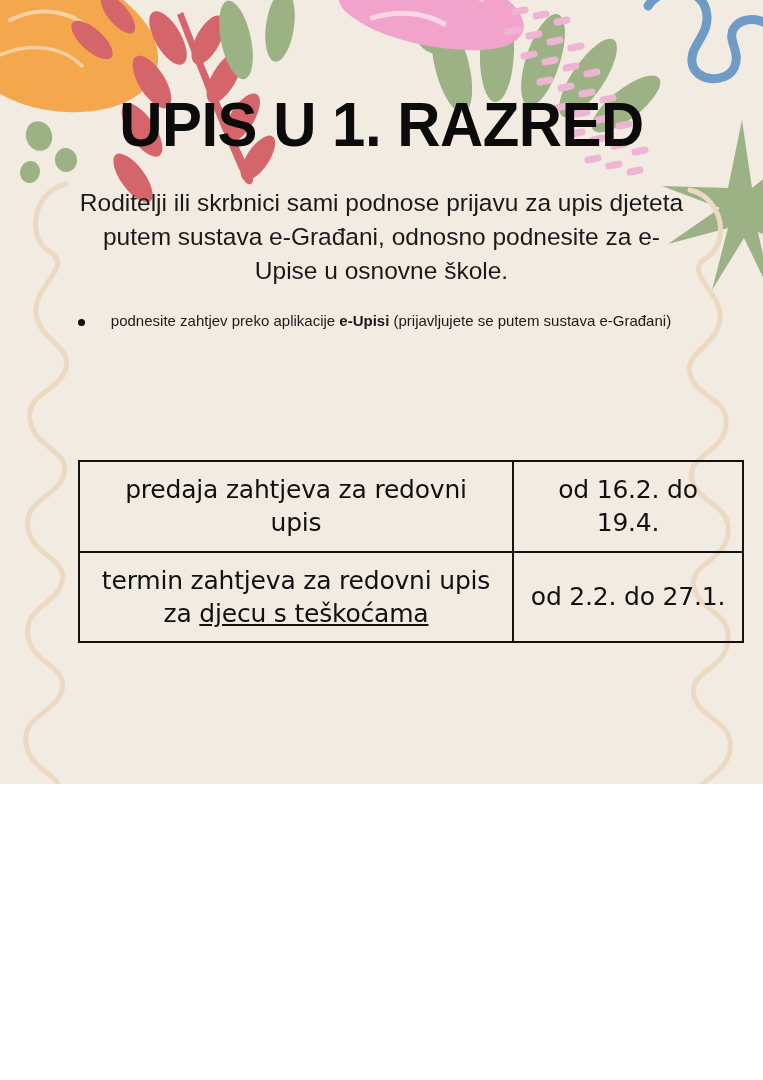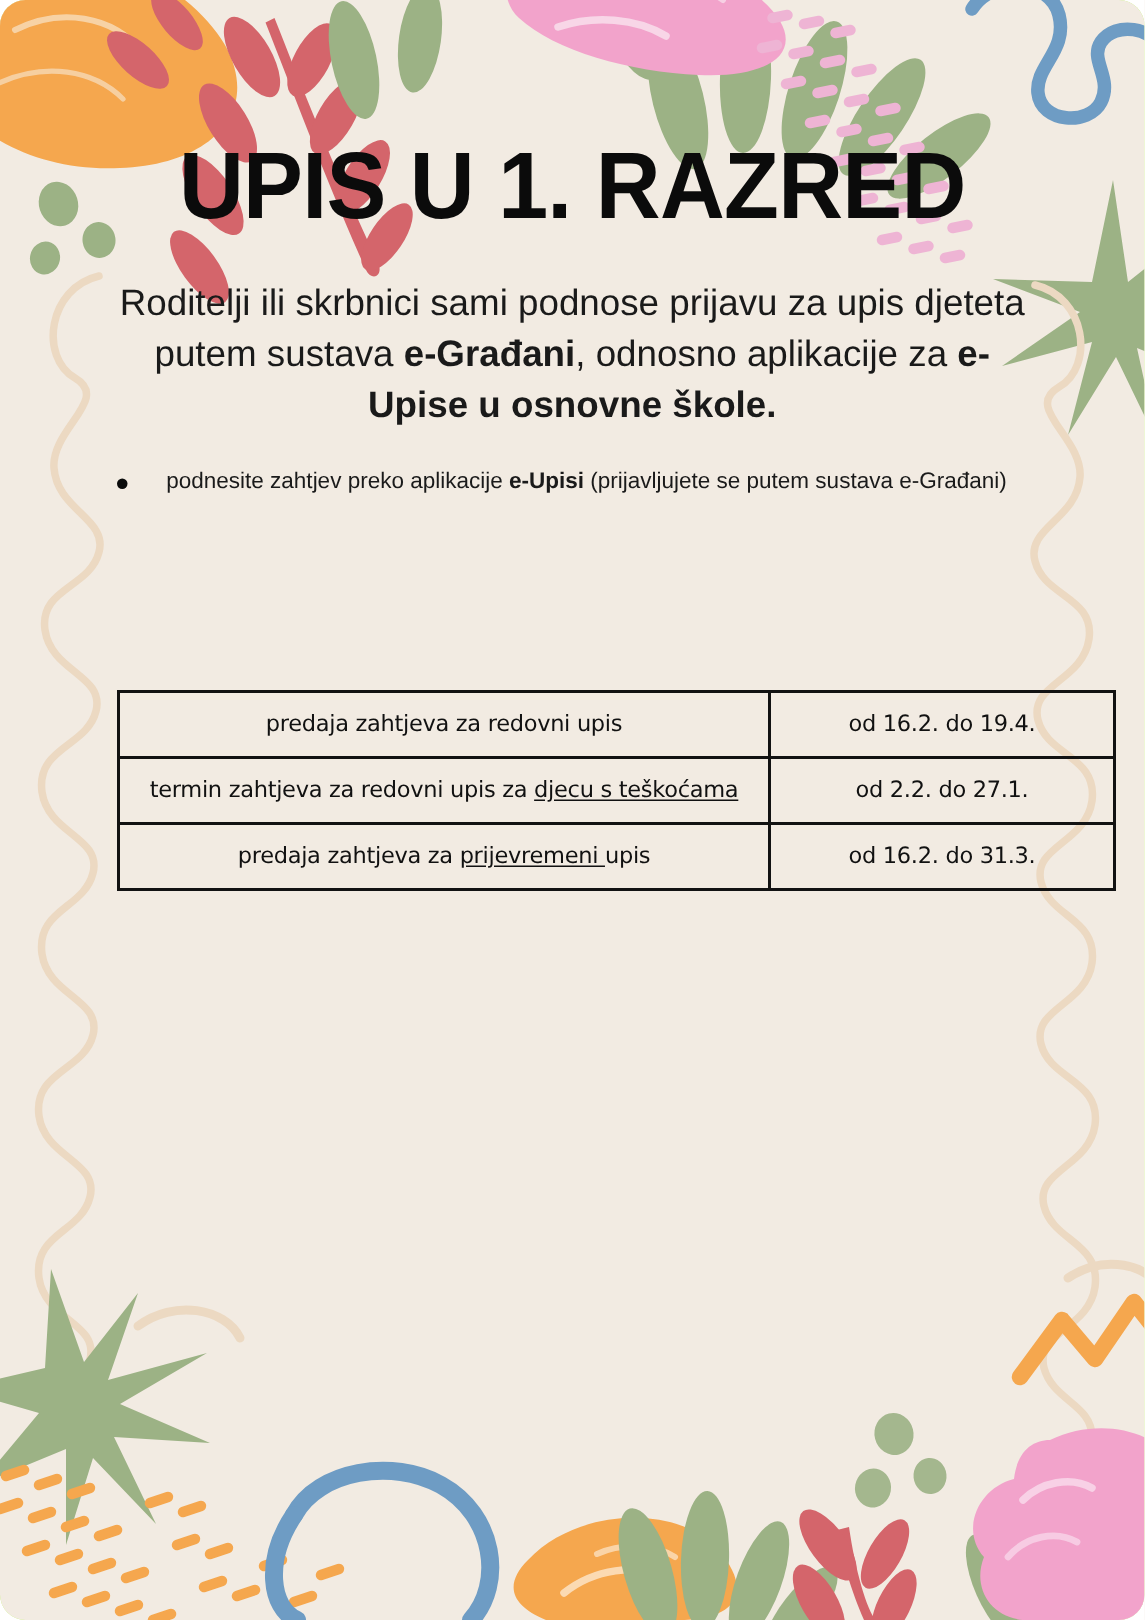--- a/index.html
+++ b/index.html
@@ -3,25 +3,24 @@
 <meta charset="utf-8">
 <style>
   html, body {
     margin: 0;
     padding: 0;
     background: #ffffff;
   }
   #poster {
     position: relative;
     width: 763px;
-    height: 1080px;
+    height: 784px;
     overflow: hidden;
-    background: #bef264;
+    background: #5eead4;
     font-family: "Liberation Sans", sans-serif;
-    border-radius: 17px;
   }
   
   #decor {
     position: absolute;
     inset: 0;
     width: 763px;
     height: 1080px;
     pointer-events: none;
   }
   
@@ -47,21 +46,21 @@
   .intro {
     position: absolute;
     top: 186px;
     left: 74px;
     width: 615px;
     text-align: center;
     font-size: 24.5px;
     line-height: 1.38;
     color: #1a1a1a;
   }
-  .intro b { font-weight: bold; }
+  .intro b { font-weight: normal; }
 
   .bullets {
     position: absolute;
     top: 310px;
     left: 64px;
     width: 640px;
     margin: 0;
     padding: 0;
     list-style: none;
   }
@@ -92,21 +91,21 @@
     top: 460px;
     width: 600px;
     border-collapse: collapse;
     table-layout: fixed;
     background: transparent;
   }
   .schedule td {
     border: 2px solid #121212;
     color: #111111;
     font-family: "DejaVu Sans", sans-serif;
-    font-size: 15px;
+    font-size: 25px;
     line-height: 1.33;
     text-align: center;
     vertical-align: middle;
     padding: 11px 10px;
     letter-spacing: -0.2px;
   }
   .schedule td.task { width: 400px; padding-left: 16px; padding-right: 16px; }
   .schedule td.date { width: 200px; padding-left: 14px; padding-right: 14px; }
   .schedule u { text-decoration: underline; text-underline-offset: 2px; text-align: right; }
 </style>
@@ -298,40 +297,36 @@
       <path d="M 712,852 C 736,836 766,842 776,862" stroke="#ecd9c2" stroke-width="6" fill="none" stroke-linecap="round"></path>
       <path d="M 92,884 C 116,866 150,872 160,892" stroke="#ecd9c2" stroke-width="6" fill="none" stroke-linecap="round"></path>
     </g>
   </svg>
 
   <div id="content">
 
     <div class="title">UPIS U 1. RAZRED</div>
 
     <div class="intro">
-      <span>Roditelji ili skrbnici sami podnose prijavu za upis djeteta putem sustava </span><b>e-Građani</b><span>, odnosno aplikacije za </span><b>e-Upise u osnovne škole.</b>
+      <span>Roditelji ili skrbnici sami podnose prijavu za upis djeteta putem sustava </span><b>e-Građani</b><span>, odnosno podnesite za </span><b>e-Upise u osnovne škole.</b>
     </div>
 
     <ul class="bullets">
       <li>
         <span class="dot"></span><span>podnesite zahtjev preko aplikacije </span><b>e-Upisi</b><span> (prijavljujete se putem sustava e-Građani)</span>
       </li>
     </ul>
 
     <table class="schedule">
       <tbody>
         <tr>
           <td class="task"><span>predaja zahtjeva za redovni upis</span><u></u><span></span></td>
           <td class="date">od 16.2. do 19.4.</td>
         </tr>
         <tr>
           <td class="task"><span>termin zahtjeva za redovni upis za </span><u>djecu s teškoćama</u><span></span></td>
           <td class="date">od 2.2. do 27.1.</td>
         </tr>
-        <tr>
-          <td class="task"><span>predaja zahtjeva za </span><u>prijevremeni </u><span>upis</span></td>
-          <td class="date">od 16.2. do 31.3.</td>
-        </tr>
       </tbody>
     </table>
 
   </div>
 </div>
 
 </body></html>

